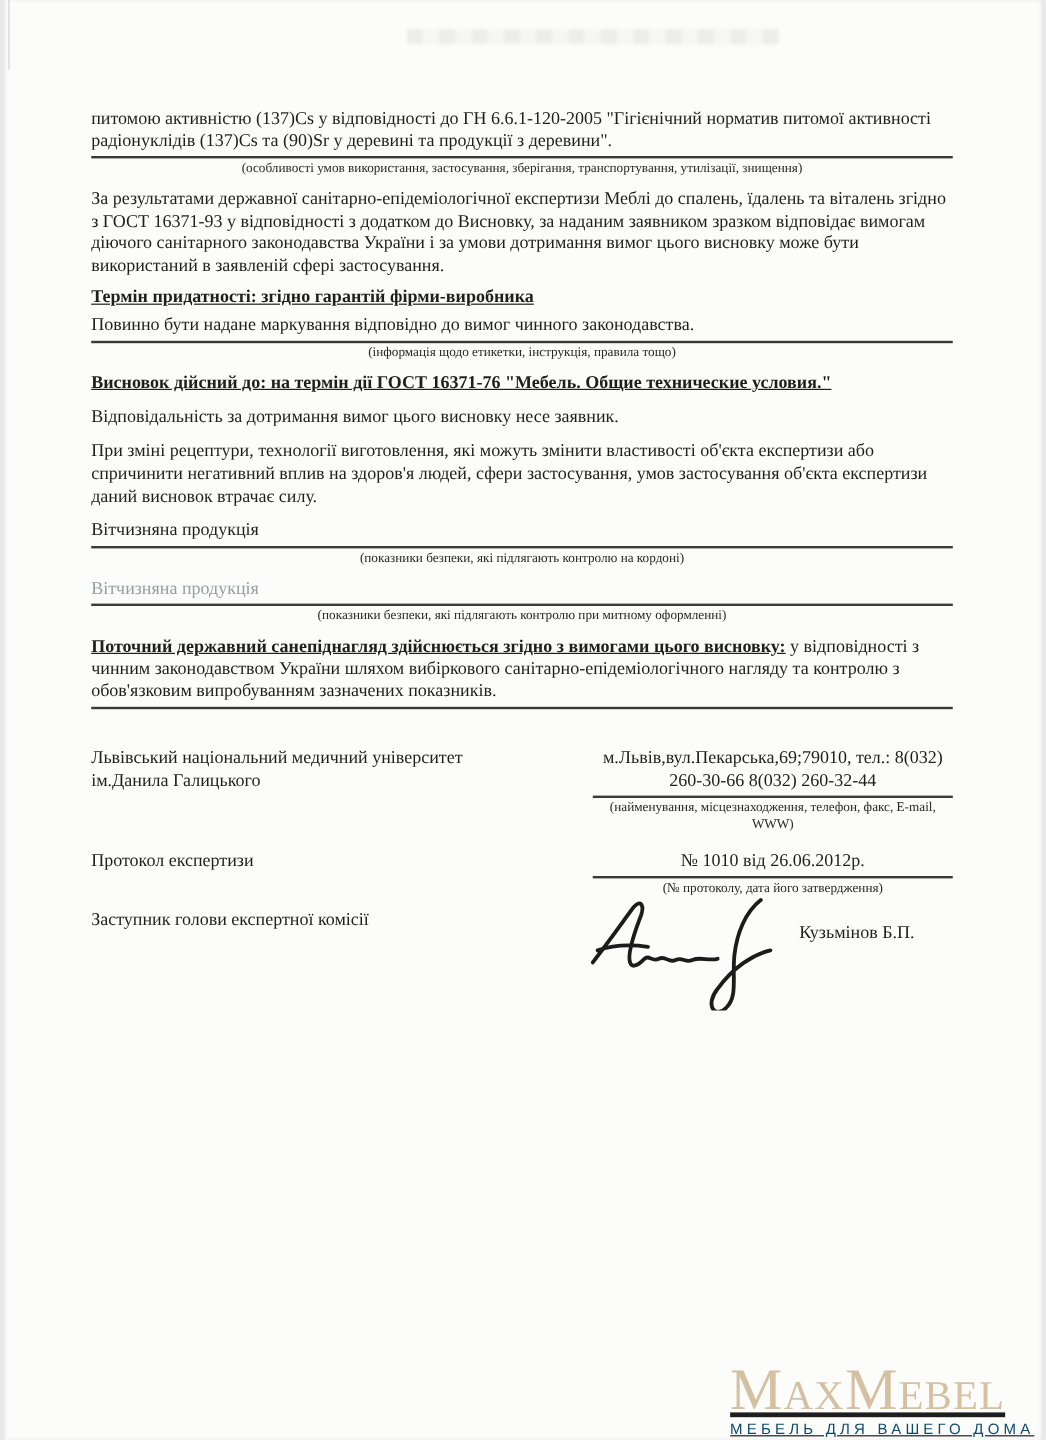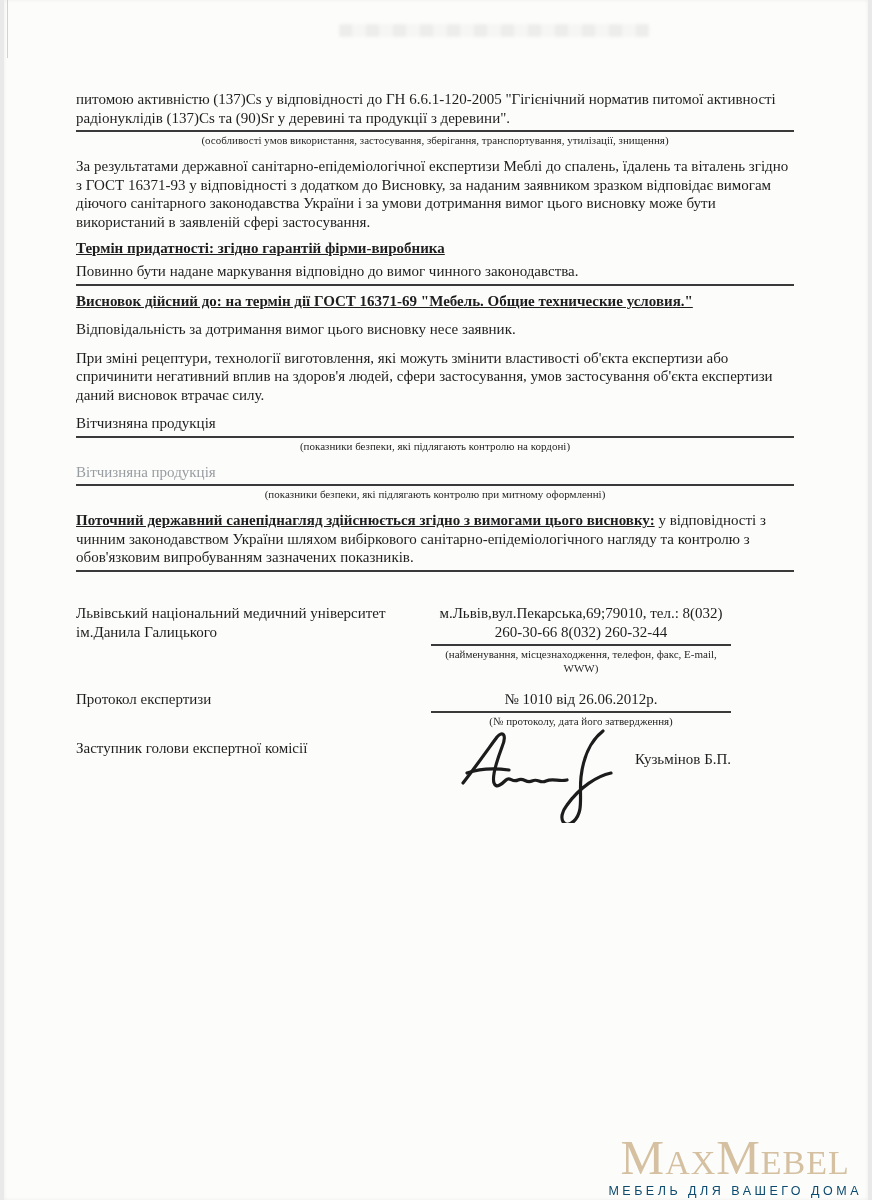--- a/index.html
+++ b/index.html
@@ -16,31 +16,31 @@
     opacity:.13; filter:blur(1.5px); border-radius:2px;
   }
   .content { position:absolute; left:72px; top:90px; width:718px; }
   p { margin:0; font-size:15px; line-height:1.24; }
   .b { font-weight:bold;text-decoration:underline; }
   .ul { border-bottom:2px solid #3a3a3a; padding-bottom:3px; }
   .cap { font-size:11px; line-height:1.25; text-align:center; margin-top:2px; color:#272727;font-family:Liberation Serif, serif; }
   .faded { color:#989da1; }
   .mt4{margin-top:4px}.mt6{margin-top:6px}.mt8{margin-top:8px}.mt10{margin-top:10px}
   .gap-sm { margin-bottom:9px; }
-  .row { display:flex; align-items:flex-start; }
+  .row { display:flex; justify-content:space-between; align-items:flex-start; }
   .lcol { width:355px; font-size:15px; line-height:1.28; }
   .rcol { width:300px; text-align:center; font-size:15px; line-height:1.28; }
   .rule { border-bottom:2px solid #3a3a3a; margin-top:2px; }
   .org-row { margin-top:32px; }
   .protocol-row { margin-top:14px; }
   .sign-row { margin-top:10px;gap:32px; }
   .sig-wrap { width:300px; position:relative; height:78px; }
   .sig-svg { position:absolute; left:-8px; top:-16px; }
   .sig-name { position:absolute; left:172px; top:12px; font-size:15px; white-space:nowrap; }
-  .wm { position:absolute; right:6px; bottom:2px; text-align:center; }
+  .wm { position:absolute; right:6px; bottom:2px; text-align:left;text-decoration:underline; }
   .wm-logo {
     font-family:"Liberation Serif","DejaVu Serif",serif; font-variant:small-caps;
     font-size:49px; line-height:1.02; color:#d5c1a1; letter-spacing:1px;
   }
   .wm-tag {
     font-family:"Liberation Sans","DejaVu Sans",sans-serif;
     font-size:12.5px; letter-spacing:3.5px; color:#0c4a6e; margin-top:1px;
   }
 </style>
 </head>
@@ -53,22 +53,23 @@
   <div class="content">
 
     <p class="ul">питомою активністю (137)Cs  у відповідності до ГН 6.6.1-120-2005 "Гігієнічний норматив питомої активності радіонуклідів (137)Cs та (90)Sr у деревині та продукції з деревини".</p>
     <div class="cap gap-sm">(особливості умов використання,  застосування, зберігання, транспортування, утилізації, знищення)</div>
 
     <p class="mt6">За результатами державної санітарно-епідеміологічної експертизи Меблі до спалень, їдалень та віталень згідно з ГОСТ 16371-93  у відповідності з додатком до Висновку,  за наданим заявником зразком відповідає вимогам діючого санітарного законодавства України і за умови дотримання вимог цього висновку  може бути використаний в заявленій сфері застосування.</p>
 
     <p class="b mt8">Термін придатності: згідно гарантій фірми-виробника</p>
 
     <p class="ul mt4">Повинно бути надане маркування відповідно до вимог чинного законодавства.</p>
+    <div class="cap gap-sm">(інформація щодо етикетки, інструкція, правила тощо)</div>
 
-    <p class="b mt6">Висновок дійсний до: на термін дії ГОСТ 16371-69 "Мебель. Общие технические условия."</p>
+    <p class="b mt6">Висновок дійсний до: на термін дії ГОСТ 16371-76 "Мебель. Общие технические условия."</p>
 
     <p class="mt10">Відповідальність за дотримання вимог цього висновку несе заявник.</p>
 
     <p class="mt10">При зміні рецептури, технології виготовлення, які можуть змінити властивості об'єкта експертизи або спричинити негативний вплив на здоров'я людей, сфери застосування, умов застосування об'єкта експертизи даний висновок втрачає силу.</p>
 
     <p class="ul mt10">Вітчизняна продукція</p>
     <div class="cap gap-sm">(показники безпеки, які підлягають контролю на кордоні)</div>
 
     <p class="ul faded mt4">Вітчизняна продукція</p>
     <div class="cap gap-sm">(показники безпеки, які підлягають контролю при митному оформленні)</div>

